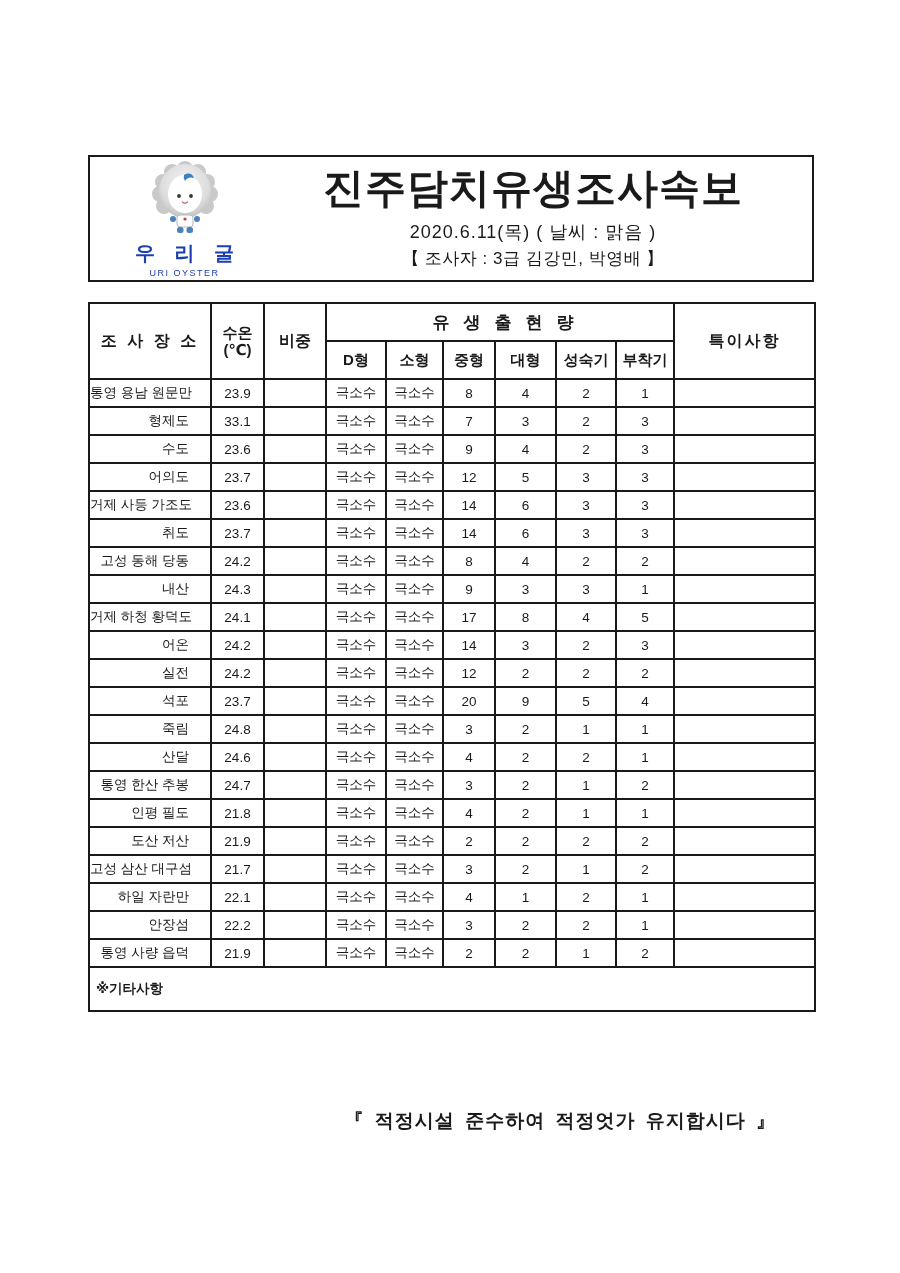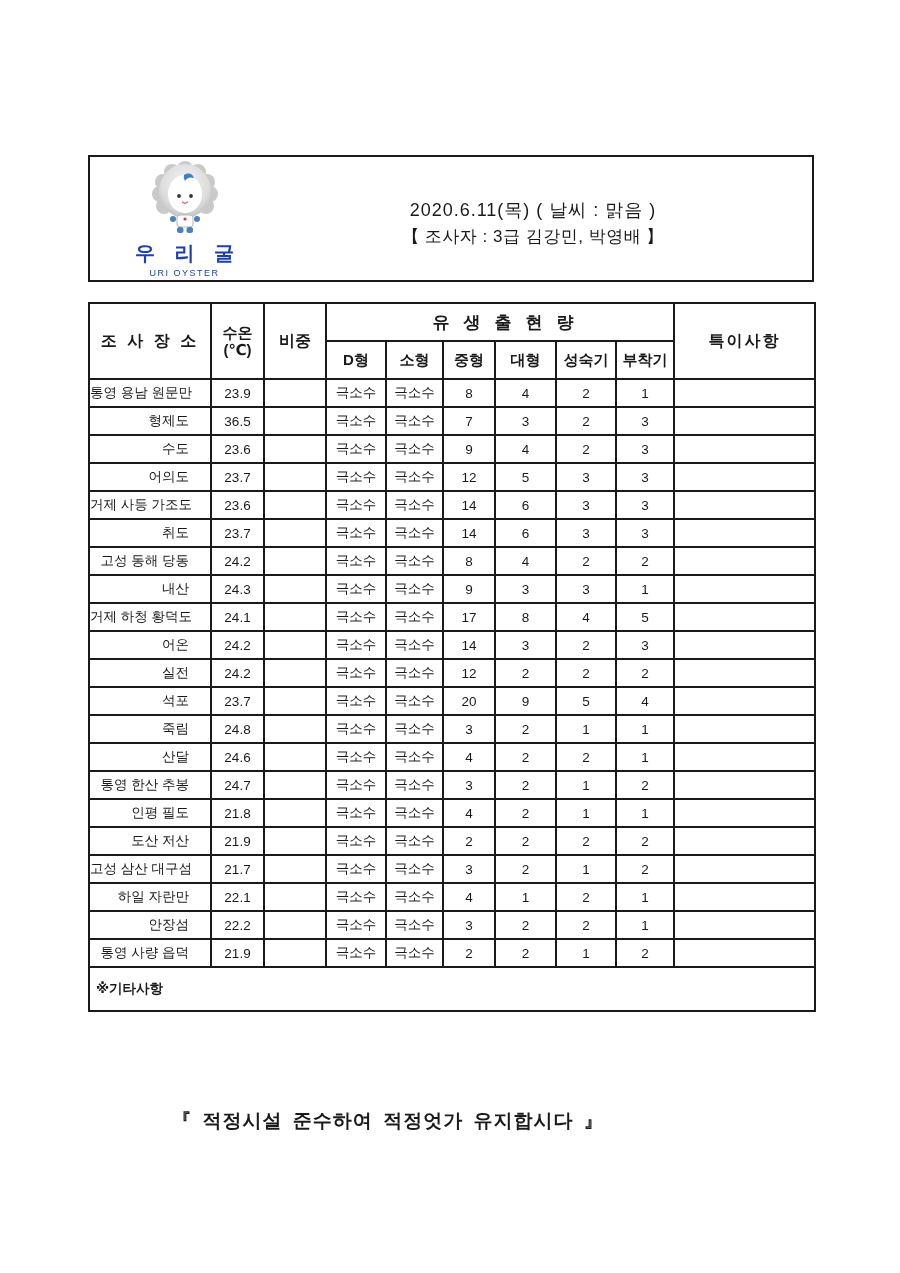--- a/index.html
+++ b/index.html
@@ -73,21 +73,21 @@
   td.etc-cell {
     height:134px;
     text-align:left !important;
     vertical-align:top !important;
     padding:12px 6px;
     font-size:14px; font-weight:600;
   }
   
   .footer-slogan {
     position:absolute; left:0; top:1108px; width:776px;
-    text-align:center;
+    text-align:right;
     font-size:19px; font-weight:bold;
     letter-spacing:1px; word-spacing:4px;
   }
 </style>
 </head>
 <body>
 
 <div class="page">
 
   <div class="header-box">
@@ -127,20 +127,21 @@
           <rect x="24" y="54" width="16" height="12" rx="3" fill="#ffffff" stroke="#b5b5b5" stroke-width="1"></rect>
           <circle cx="32" cy="58" r="1.6" fill="#d23b3b"></circle>
           <rect x="24" y="66" width="6.5" height="6" rx="2.5" fill="#4a80c0"></rect>
           <rect x="33.5" y="66" width="6.5" height="6" rx="2.5" fill="#4a80c0"></rect>
         </svg>
       </span>
       <div class="logo-kr">우 리 굴</div>
       <div class="logo-en">URI OYSTER</div>
     </div>
     <div class="head-text">
+      <div class="doc-title">진주담치유생조사속보</div>
       <div class="doc-date">2020.6.11(목) ( 날씨 : 맑음 )</div>
       <div class="doc-surveyor">【 조사자 : 3급 김강민, 박영배 】</div>
     </div>
   </div>
 
   <table class="survey">
     <colgroup>
       <col style="width:122px">
       <col style="width:53px">
       <col style="width:62px">
@@ -180,21 +181,21 @@
           <td>극소수</td>
           <td>극소수</td>
           <td>8</td>
           <td>4</td>
           <td>2</td>
           <td>1</td>
           <td></td>
         </tr>
         <tr>
           <td class="loc">형제도</td>
-          <td>36.5</td>
+          <td>33.1</td>
           <td></td>
           <td>극소수</td>
           <td>극소수</td>
           <td>7</td>
           <td>3</td>
           <td>2</td>
           <td>3</td>
           <td></td>
         </tr>
         <tr>

